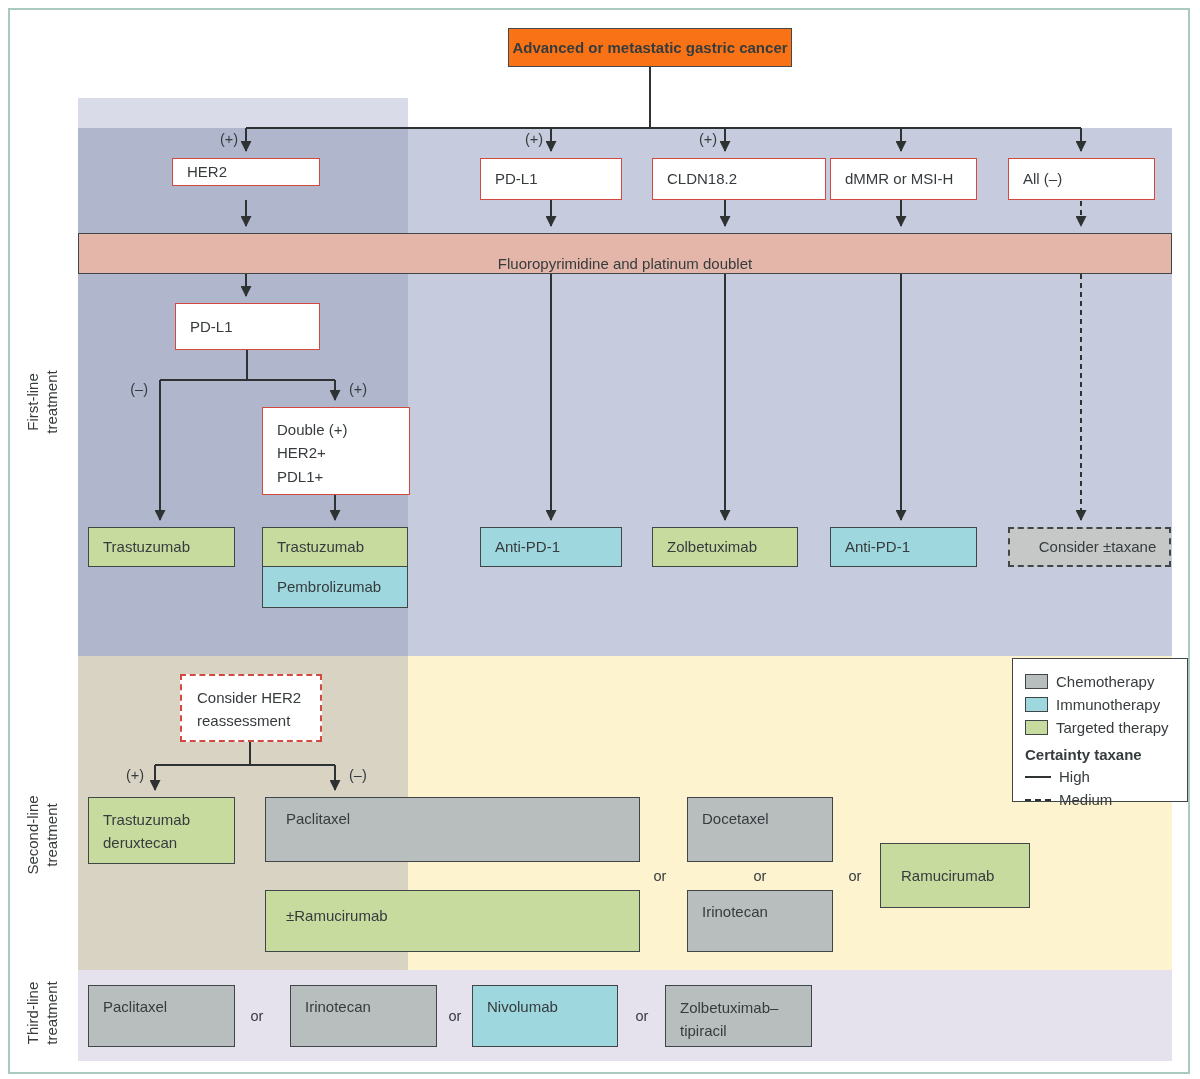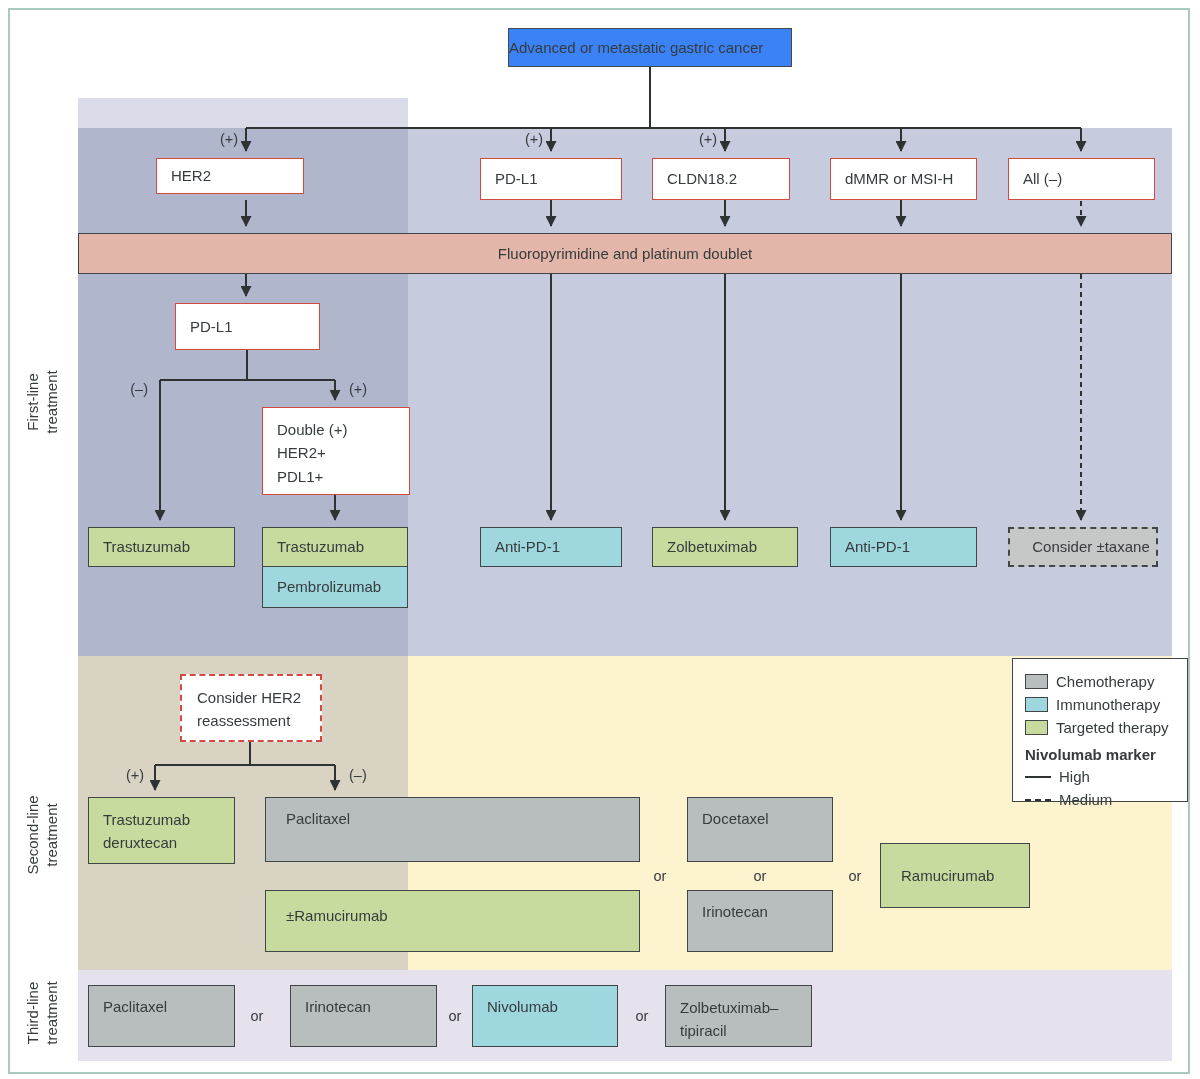--- a/index.html
+++ b/index.html
@@ -12,22 +12,22 @@
   .bg-first-left{left:78px;top:128px;width:330px;height:528px;background:#b0b7cd;}
   .bg-first-right{left:408px;top:128px;width:764px;height:528px;background:#c6ccdd;}
   .bg-second-left{left:78px;top:656px;width:330px;height:314px;background:#d8d3c3;}
   .bg-second-right{left:408px;top:656px;width:764px;height:314px;background:#fdf3cf;}
   .bg-third{left:78px;top:970px;width:1094px;height:91px;background:#e5e1ed;}
   svg.wires{position:absolute;left:0;top:0;z-index:2;pointer-events:none;}
   .box{position:absolute;z-index:3;box-sizing:border-box;display:flex;align-items:center;
        font-size:15px;line-height:1.2;}
   .wbox{background:#ffffff;border:1.5px solid #d4493f;padding-left:14px;}
   .wbox-dashed{background:#ffffff;border:2px dashed #d4493f;padding-left:15px;}
-  .rootbox{background:#3b82f6;border:1.5px solid #46494b;}
-  .bar{background:#e3b6a9;border:1.5px solid #404547;justify-content:center;}
+  .rootbox{background:#f97316;border:1.5px solid #46494b;justify-content:center;font-weight:bold;}
+  .bar{background:#e3b6a9;border:1.5px solid #404547;justify-content:center;align-items:flex-end;}
   .tbox{border:1.5px solid #404547;padding-left:14px;}
   .green{background:#c7db9f;}
   .teal{background:#9ed8de;}
   .grayb{background:#b8bebe;}
   .taxane{background:#c5c8c6;border:2px dashed #404547;justify-content:center;padding-left:0;}
   .tall{align-items:flex-start;padding-top:12px;}
   .multiline{flex-direction:column;align-items:flex-start;justify-content:flex-start;
              padding-top:10px;line-height:1.55;}
   .lbl{position:absolute;z-index:3;font-size:14.5px;color:#363b3d;}
   .lbl.r{text-align:right;}
@@ -105,27 +105,27 @@
   </div>
 
   <div class="box rootbox" style="left:508px;top:28px;width:284px;height:39px;">
     <span>Advanced or metastatic gastric cancer</span>
   </div>
 
   <span class="lbl r" style="left:198px;top:131px;width:40px;">(+)</span>
   <span class="lbl r" style="left:503px;top:131px;width:40px;">(+)</span>
   <span class="lbl r" style="left:677px;top:131px;width:40px;">(+)</span>
 
-  <div class="box wbox" style="left:156px;top:158px;width:148px;height:36px;">
+  <div class="box wbox" style="left:172px;top:158px;width:148px;height:28px;">
     <span>HER2</span>
   </div>
   <div class="box wbox" style="left:480px;top:158px;width:142px;height:42px;">
     <span>PD-L1</span>
   </div>
-  <div class="box wbox" style="left:652px;top:158px;width:138px;height:42px;">
+  <div class="box wbox" style="left:652px;top:158px;width:174px;height:42px;">
     <span>CLDN18.2</span>
   </div>
   <div class="box wbox" style="left:830px;top:158px;width:147px;height:42px;">
     <span>dMMR or MSI-H</span>
   </div>
   <div class="box wbox" style="left:1008px;top:158px;width:147px;height:42px;">
     <span>All (–)</span>
   </div>
 
   <div class="box bar" style="left:78px;top:233px;width:1094px;height:41px;">
@@ -154,21 +154,21 @@
 
   <div class="box tbox teal" style="left:480px;top:527px;width:142px;height:40px;">
     <span>Anti-PD-1</span>
   </div>
   <div class="box tbox green" style="left:652px;top:527px;width:146px;height:40px;">
     <span>Zolbetuximab</span>
   </div>
   <div class="box tbox teal" style="left:830px;top:527px;width:147px;height:40px;">
     <span>Anti-PD-1</span>
   </div>
-  <div class="box tbox taxane" style="left:1008px;top:527px;width:150px;height:40px;padding-left:16px;">
+  <div class="box tbox taxane" style="left:1008px;top:527px;width:163px;height:40px;padding-left:16px;">
     <span>Consider ±taxane</span>
   </div>
 
   <div class="box wbox-dashed multiline" style="left:180px;top:674px;width:142px;height:68px;">
     <span>Consider HER2</span>
     <span>reassessment</span>
   </div>
   <span class="lbl r" style="left:106px;top:767px;width:38px;">(+)</span>
   <span class="lbl" style="left:349px;top:767px;">(–)</span>
 
@@ -201,21 +201,21 @@
       <span>Chemotherapy</span>
     </div>
     <div class="legend-row">
       <span class="swatch" style="background:#9ed8de;"></span>
       <span>Immunotherapy</span>
     </div>
     <div class="legend-row">
       <span class="swatch" style="background:#c7db9f;"></span>
       <span>Targeted therapy</span>
     </div>
-    <div class="legend-title">Nivolumab marker</div>
+    <div class="legend-title">Certainty taxane</div>
     <div class="legend-row">
       <span class="line-sample"></span>
       <span>High</span>
     </div>
     <div class="legend-row">
       <span class="line-sample dashed"></span>
       <span>Medium</span>
     </div>
   </div>
 

